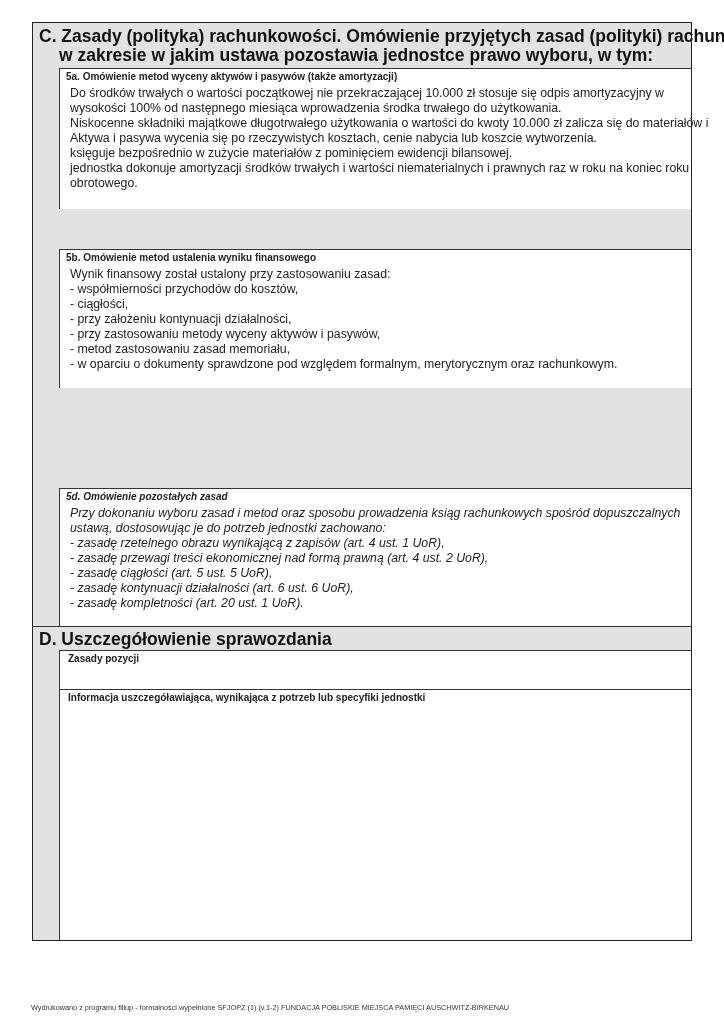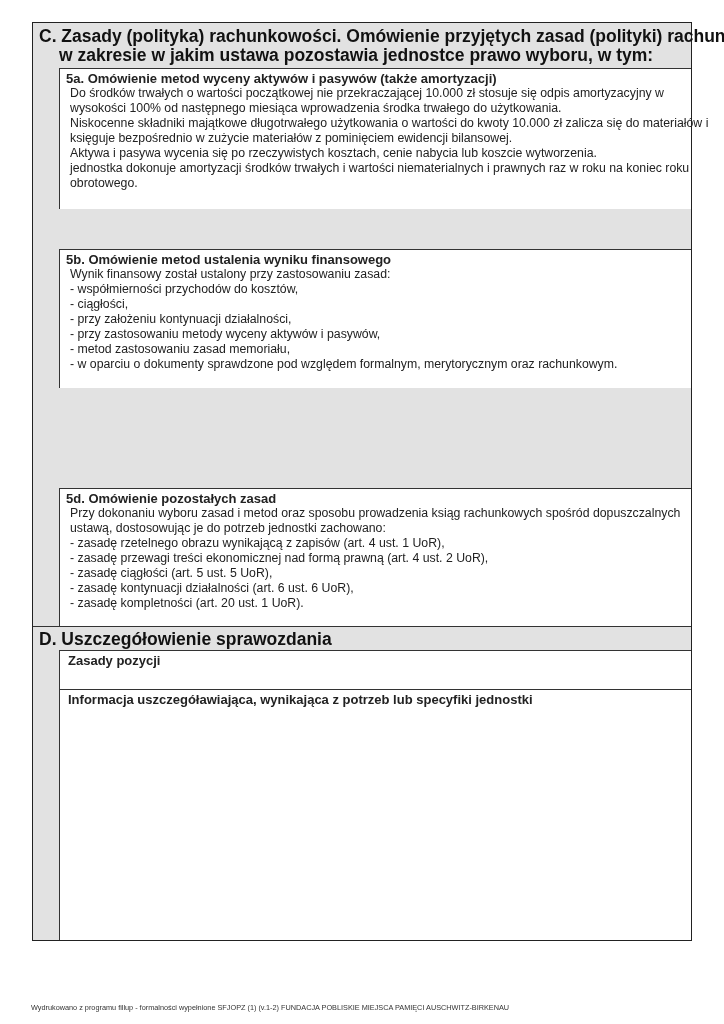--- a/index.html
+++ b/index.html
@@ -5,63 +5,63 @@
     html, body { margin: 0; padding: 0; background: #ffffff; }
     body { width: 724px; height: 1024px; position: relative; overflow: hidden;
            font-family: "Liberation Sans", sans-serif; color: #111; }
     .frame { position: absolute; left: 32px; top: 22px; width: 660px; height: 919px;
              border: 1.5px solid #222; background: #e2e2e2; box-sizing: border-box; }
     .sec-head { position: absolute; left: 0; right: 0; background: #e2e2e2;
                 font-weight: bold; font-size: 17.5px; color: #111; }
     .sec-head .line { display: block; white-space: nowrap; }
     .box { position: absolute; left: 26px; right: 0; background: #fff;
            border-left: 1px solid #333; border-top: 1px solid #333; box-sizing: border-box; }
-    .box-label { position: absolute; left: 6px; top: 2px; font-size: 13px; font-weight: bold; color: #222; white-space: nowrap; }
+    .box-label { position: absolute; left: 6px; top: 2px; font-size: 10px; font-weight: bold; color: #222; white-space: nowrap; }
     .box-text { position: absolute; left: 10px; top: 17px; right: 12px; font-size: 12.3px; line-height: 15px; color: #222; }
     .box-text div { white-space: nowrap; }
     .footer { position: absolute; left: 31px; top: 1003px; font-size: 7.3px; color: #333; white-space: nowrap; }
   </style>
 </head>
 <body>
 
 <div class="frame">
 
   <div class="sec-head" style="top:0;height:45px;">
     <span class="line" style="position:absolute;left:6px;top:3px;">C. Zasady (polityka) rachunkowości. Omówienie przyjętych zasad (polityki) rachunkowości,</span>
     <span class="line" style="position:absolute;left:26px;top:22px;">w zakresie w jakim ustawa pozostawia jednostce prawo wyboru, w tym:</span>
   </div>
 
   <div class="box" style="top:45px;height:141px;">
     <span class="box-label">5a. Omówienie metod wyceny aktywów i pasywów (także amortyzacji)</span>
     <div class="box-text">
       <div>Do środków trwałych o wartości początkowej nie przekraczającej 10.000 zł stosuje się odpis amortyzacyjny w</div>
       <div>wysokości 100% od następnego miesiąca wprowadzenia środka trwałego do użytkowania.</div>
       <div>Niskocenne składniki majątkowe długotrwałego użytkowania o wartości do kwoty 10.000 zł zalicza się do materiałów i</div>
+      <div>Aktywa i pasywa wycenia się po rzeczywistych kosztach, cenie nabycia lub koszcie wytworzenia.</div>
       <div>księguje bezpośrednio w zużycie materiałów z pominięciem ewidencji bilansowej.</div>
-      <div>Aktywa i pasywa wycenia się po rzeczywistych kosztach, cenie nabycia lub koszcie wytworzenia.</div>
       <div>jednostka dokonuje amortyzacji środków trwałych i wartości niematerialnych i prawnych raz w roku na koniec roku</div>
       <div>obrotowego.</div>
     </div>
   </div>
 
   <div class="box" style="top:186px;height:139px;margin-top:40px;">
     <span class="box-label">5b. Omówienie metod ustalenia wyniku finansowego</span>
     <div class="box-text">
       <div>Wynik finansowy został ustalony przy zastosowaniu zasad:</div>
       <div>- współmierności przychodów do kosztów,</div>
       <div>- ciągłości,</div>
       <div>- przy założeniu kontynuacji działalności,</div>
       <div>- przy zastosowaniu metody wyceny aktywów i pasywów,</div>
       <div>- metod zastosowaniu zasad memoriału,</div>
       <div>- w oparciu o dokumenty sprawdzone pod względem formalnym, merytorycznym oraz rachunkowym.</div>
     </div>
   </div>
 
 
-  <div class="box" style="top:465px;height:138px;">
+  <div class="box" style="top:465px;height:138px;font-style:italic;">
     <span class="box-label">5d. Omówienie pozostałych zasad</span>
     <div class="box-text">
       <div>Przy dokonaniu wyboru zasad i metod oraz sposobu prowadzenia ksiąg rachunkowych spośród dopuszczalnych</div>
       <div>ustawą, dostosowując je do potrzeb jednostki zachowano:</div>
       <div>- zasadę rzetelnego obrazu wynikającą z zapisów (art. 4 ust. 1 UoR),</div>
       <div>- zasadę przewagi treści ekonomicznej nad formą prawną (art. 4 ust. 2 UoR),</div>
       <div>- zasadę ciągłości (art. 5 ust. 5 UoR),</div>
       <div>- zasadę kontynuacji działalności (art. 6 ust. 6 UoR),</div>
       <div>- zasadę kompletności (art. 20 ust. 1 UoR).</div>
     </div>

